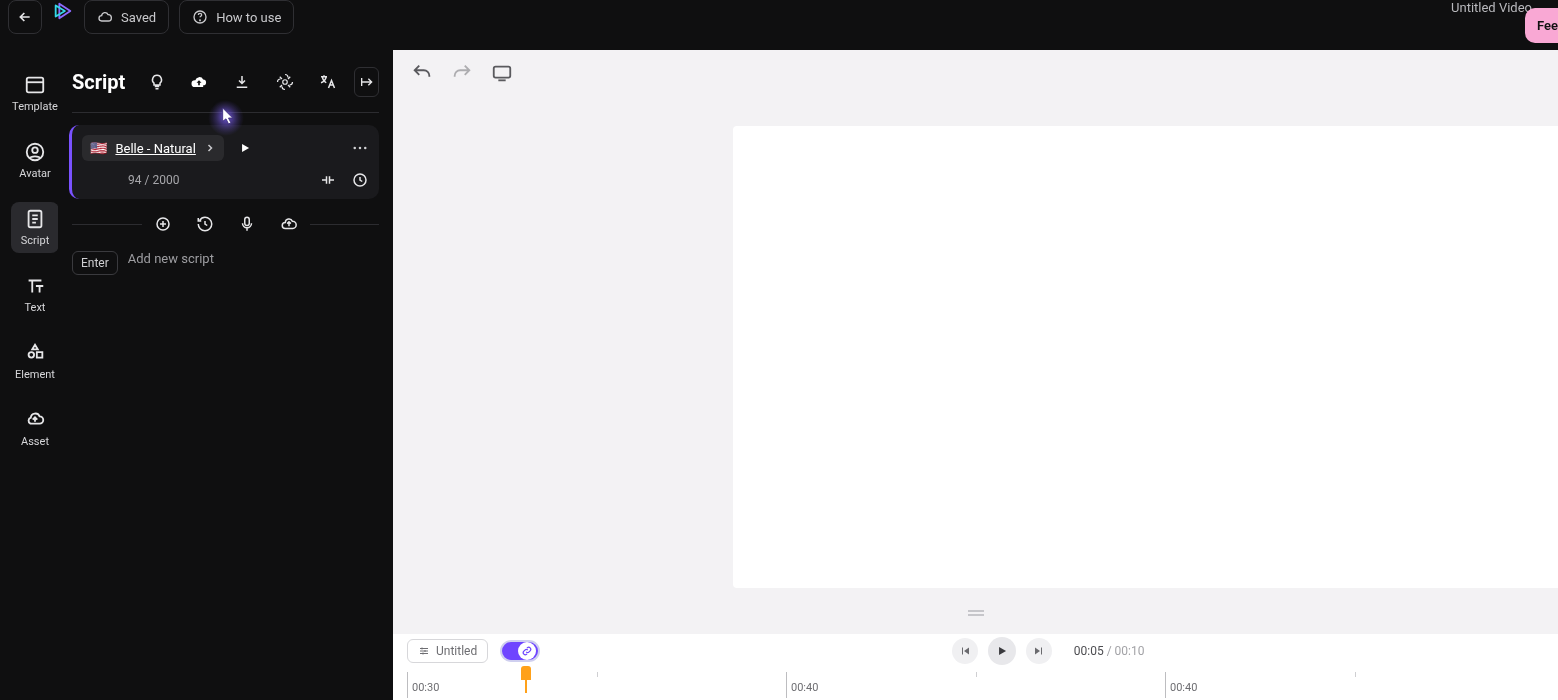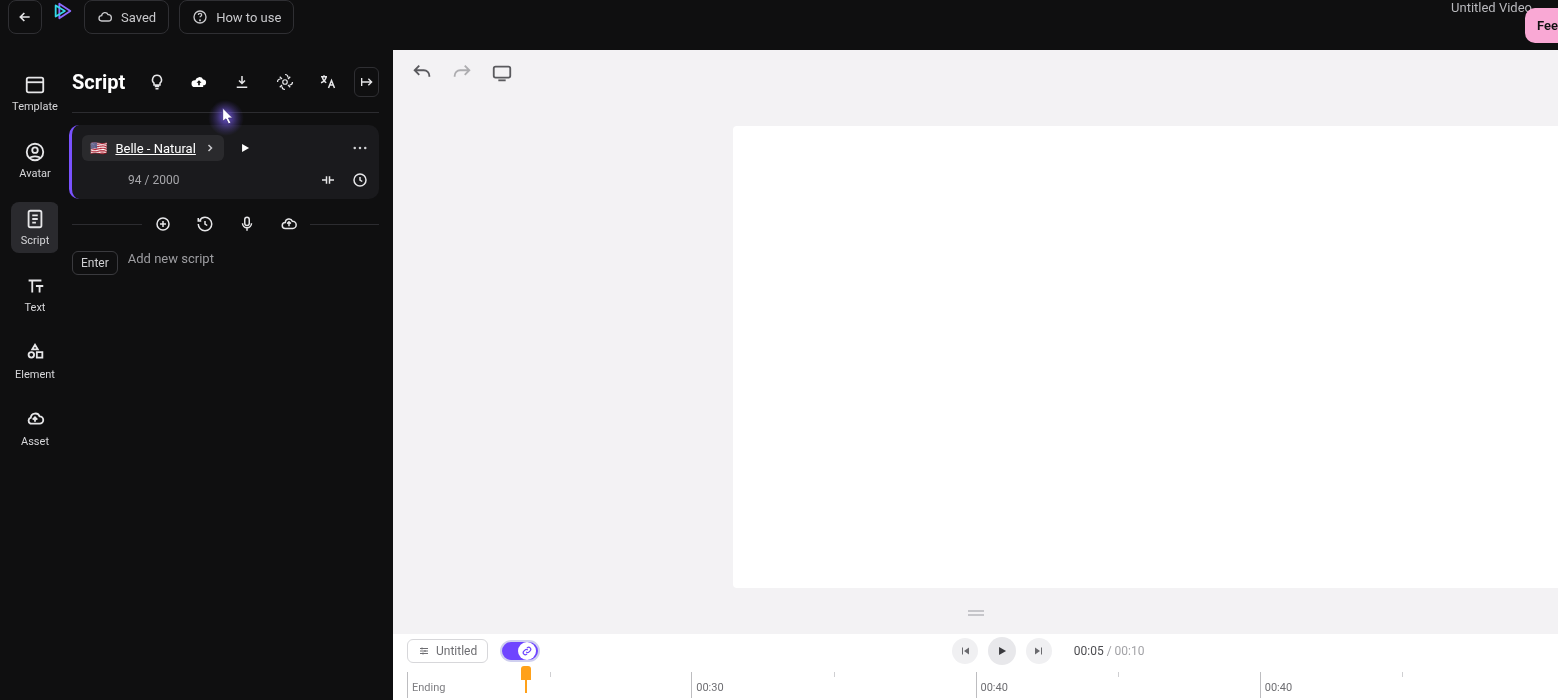--- a/index.html
+++ b/index.html
@@ -346,24 +346,20 @@
       </div>
       <span class="tl-time">
         <span>00:05</span>
         <span class="total"> / <span>00:10</span></span>
       </span>
     </div>
   </div>
   <div class="ruler">
     <div class="marker"></div>
     <div class="section">
-        <span class="ending-lbl">Ending</span>
-        <span class="tick"></span>
-      </div>
-    <div class="section">
         <span class="label">00:30</span>
         <span class="tick"></span>
       </div>
     <div class="section">
         <span class="label">00:40</span>
         <span class="tick"></span>
       </div>
     <div class="section">
         <span class="label">00:40</span>
         <span class="tick"></span>

